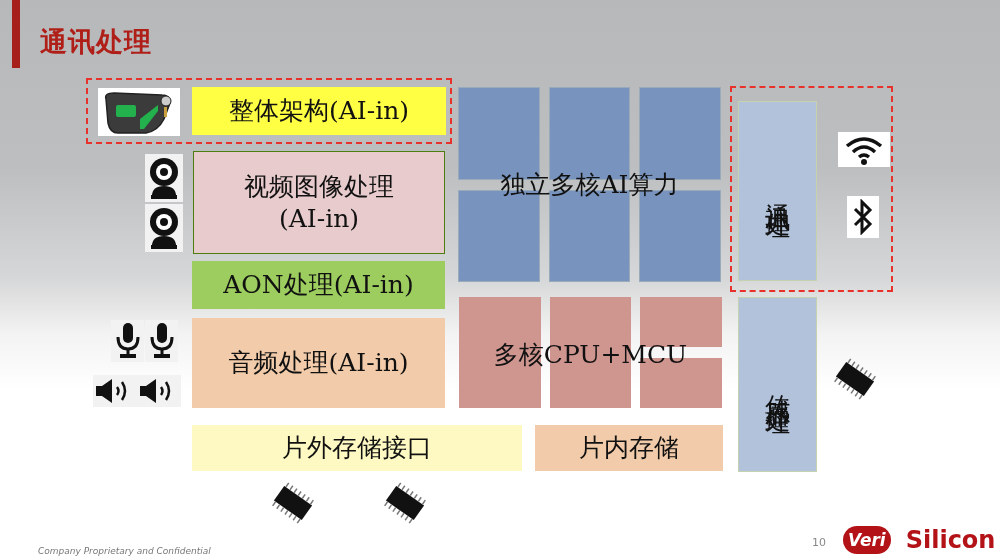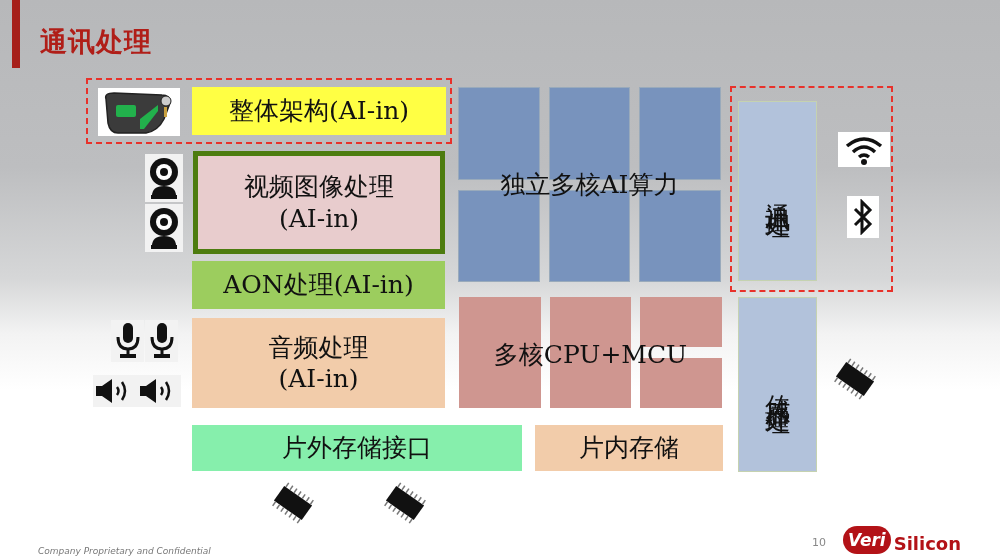--- a/index.html
+++ b/index.html
@@ -5,34 +5,34 @@
   html,body{margin:0;padding:0;}
   body{width:1000px;height:557px;position:relative;overflow:hidden;
     background:linear-gradient(180deg,#b7b8ba 0%,#bdbec0 30%,#d6d7d8 50%,#f3f3f3 60%,#ffffff 70%,#ffffff 100%);
     font-family:"DejaVu Serif","Liberation Serif",serif;}
   .abs{position:absolute;box-sizing:border-box;}
   .title-bar{left:12px;top:0;width:8px;height:68px;background:#a61f1a;}
   .title{left:40px;top:24px;font-family:"DejaVu Sans","Liberation Sans",sans-serif;font-weight:bold;font-size:27px;color:#b01e18;letter-spacing:1px;}
   .dash{border:2px dashed #e8312a;}
   .blk{display:flex;align-items:center;justify-content:center;text-align:center;color:#111;line-height:1.25;}
   .y{background:#ffff44;font-size:25px;}
-  .pink{background:#e8cccd;font-size:25px;border:5px solid #4d7c0f;}
+  .pink{background:#e8cccd;font-size:25px;border:1px solid #4d7c0f;}
   .green{background:#9ccd5e;font-size:25px;}
   .orange{background:#f2ccaa;font-size:25px;}
   .blue{background:#7893bd;border:1px solid #9ab;}
   .red{background:#cf9690;}
   .lblue{background:#b2c2db;border:1px solid #c5d2b0;}
   .vtext{writing-mode:vertical-rl;font-size:25px;letter-spacing:4px;}
   .overlay{font-size:25px;color:#111;pointer-events:none;}
   .icon-box{background:#f2f2f2;display:flex;align-items:center;justify-content:center;}
   .footer{left:38px;top:534px;font-family:"DejaVu Sans","Liberation Sans",sans-serif;font-style:italic;font-size:9px;color:#777;margin-top:12px;}
   .pageno{left:812px;top:536px;font-family:"DejaVu Sans","Liberation Sans",sans-serif;font-size:11px;color:#888;}
   .logo{left:843px;top:522px;height:32px;display:flex;align-items:flex-end;font-family:"DejaVu Sans","Liberation Sans",sans-serif;font-weight:bold;}
   .logo .veri{background:#b31217;color:#fff;border-radius:16px;padding:4px 5px;font-size:17px;font-style:italic;}
-  .logo .sil{color:#b31217;font-size:18px;margin-left:3px;}
+  .logo .sil{color:#b31217;font-size:24px;margin-left:15px;}
 </style>
 </head>
 <body>
 
 <div class="abs title-bar"></div>
 <div class="abs title">通讯处理</div>
 
 <div class="abs dash" style="left:86px;top:78px;width:366px;height:66px;"></div>
 <div class="abs dash" style="left:730px;top:86px;width:163px;height:206px;"></div>
 
@@ -101,40 +101,40 @@
     </svg>
 </div>
 <div class="abs icon-box" style="left:137px;top:375px;width:44px;height:32px;">
   <svg width="42" height="30" viewBox="0 0 42 30">
       <path d="M2 10 L8 10 L18 3 L18 27 L8 20 L2 20 Z" fill="#111"></path>
       <path d="M23 11 Q26 15 23 19" fill="none" stroke="#111" stroke-width="2.5"></path>
       <path d="M28 6 Q34 15 28 24" fill="none" stroke="#111" stroke-width="2.5"></path>
     </svg>
 </div>
 
-<div class="abs blk orange" style="left:192px;top:318px;width:253px;height:90px;flex-direction:column;">
+<div class="abs blk orange" style="left:192px;top:318px;width:253px;height:90px;flex-direction:row;">
   <span>音频处理</span>
   <span>(AI-in)</span>
 </div>
 
 <div class="abs blue" style="left:458px;top:87px;width:82px;height:93px;"></div>
 <div class="abs blue" style="left:549px;top:87px;width:81px;height:93px;"></div>
 <div class="abs blue" style="left:639px;top:87px;width:82px;height:93px;"></div>
 <div class="abs blue" style="left:458px;top:190px;width:82px;height:92px;"></div>
 <div class="abs blue" style="left:549px;top:190px;width:81px;height:92px;"></div>
 <div class="abs blue" style="left:639px;top:190px;width:82px;height:92px;"></div>
 <div class="abs blk overlay" style="left:458px;top:168px;width:263px;height:34px;">独立多核AI算力</div>
 
 <div class="abs red" style="left:459px;top:297px;width:82px;height:111px;"></div>
 <div class="abs red" style="left:550px;top:297px;width:81px;height:111px;"></div>
 <div class="abs red" style="left:640px;top:297px;width:82px;height:50px;"></div>
 <div class="abs red" style="left:640px;top:358px;width:82px;height:50px;"></div>
 <div class="abs blk overlay" style="left:459px;top:338px;width:263px;height:34px;">多核CPU+MCU</div>
 
-<div class="abs blk" style="left:192px;top:425px;width:330px;height:46px;background:#86efac;font-size:25px;">
+<div class="abs blk" style="left:192px;top:425px;width:330px;height:46px;background:#fef9c3;font-size:25px;">
   <span>片外存储接口</span>
 </div>
 <div class="abs blk orange" style="left:535px;top:425px;width:188px;height:46px;">
   <span>片内存储</span>
 </div>
 
 <div class="abs blk lblue" style="left:738px;top:101px;width:79px;height:180px;">
   <span class="vtext">通讯处理</span>
 </div>
 <div class="abs icon-box" style="left:838px;top:132px;width:52px;height:35px;background:#fff;">

